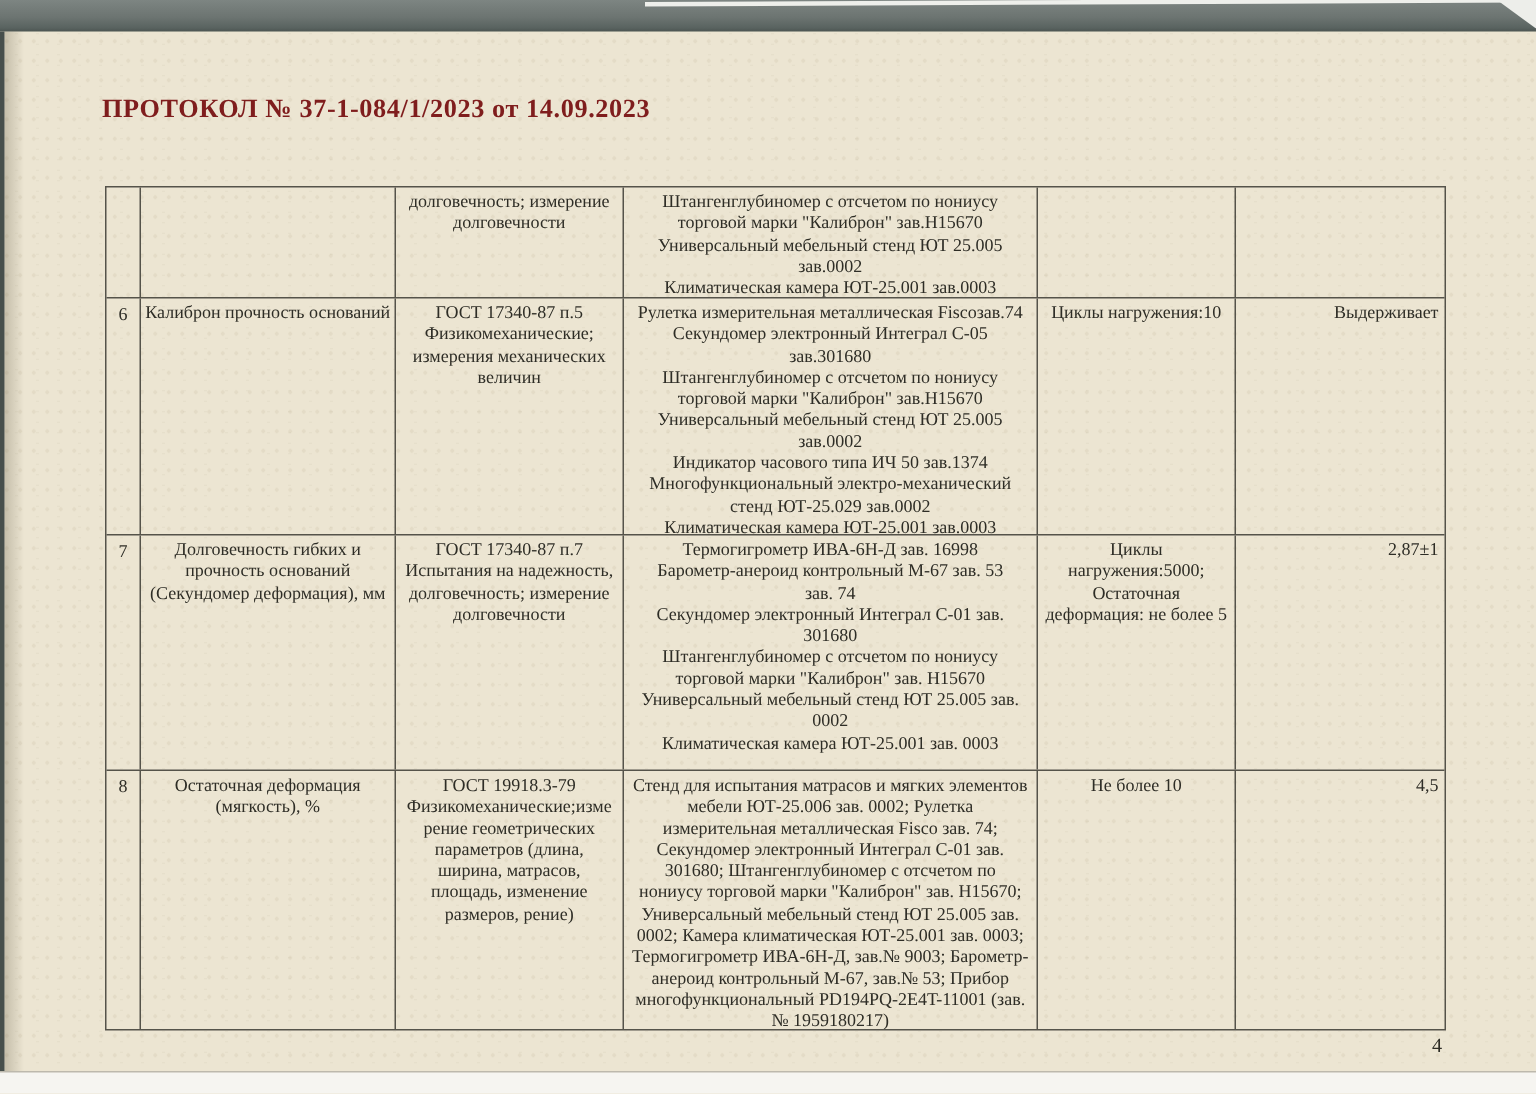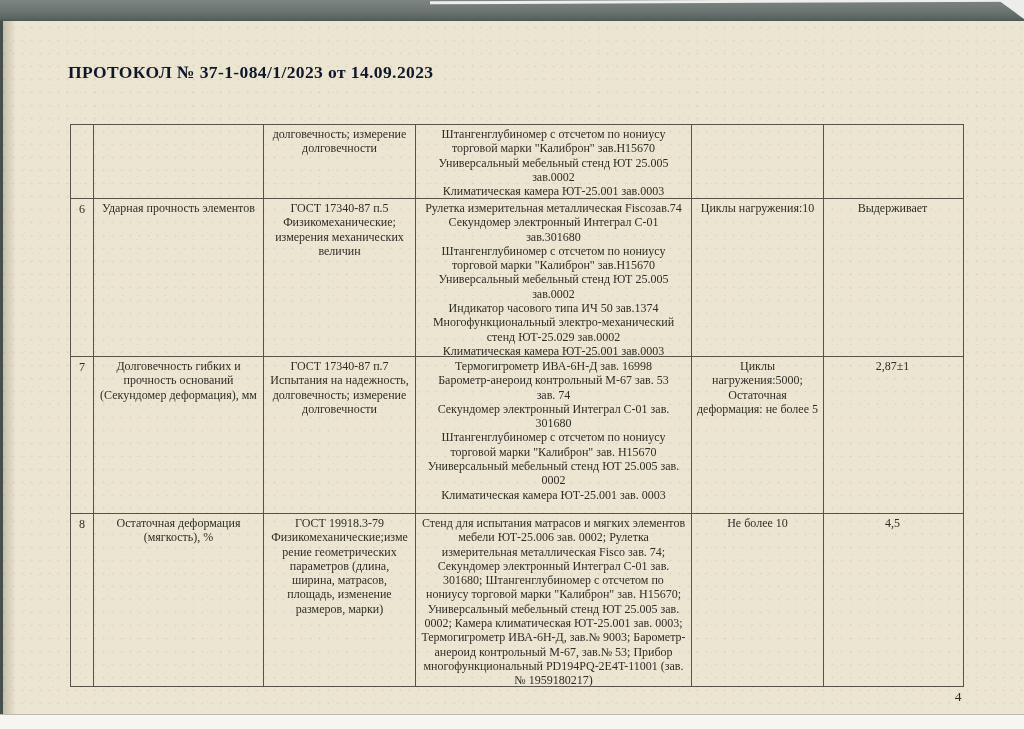--- a/index.html
+++ b/index.html
@@ -43,21 +43,21 @@
     background: #474f4c;
   }
   .scan-strip-bottom {
     position: absolute; left: 0; top: 714px; width: 1024px; height: 15px;
     background: #f6f5f1;
     border-top: 1px solid rgba(120,112,90,0.45);
   }
 
   .doc-title {
     position: absolute; left: 68px; top: 62px;
-    font-size: 17.5px; font-weight: bold; color: #0f172a;
+    font-size: 17.5px; font-weight: bold; color: #7f1d1d;
     letter-spacing: 0.4px;
     white-space: nowrap;
   }
 
   .ptable {
     position: absolute; left: 70px; top: 124px; width: 892px;
     border: 1px solid #55534a;
     color: #2e2d26;
   }
   .trow {
@@ -73,21 +73,21 @@
   .trow:nth-child(4) { height: 172px; }
   .cell {
     border-right: 1px solid #55534a;
     box-sizing: border-box;
     padding: 2px 2px 0 2px;
     text-align: center;
     font-size: 12px;
     line-height: 14.3px;
     overflow: hidden;
   }
-  .cell:last-child { border-right: none; }
+  .cell:last-child { border-right: none; text-align: right; }
   .cell .line { white-space: nowrap; }
   .c-num { padding-top: 3px; }
 
   .page-number {
     position: absolute; left: 948px; top: 689px;
     font-size: 13.5px; color: #2e2d26;
     width: 20px; text-align: center;
   }
 </style>
 </head>
@@ -119,31 +119,31 @@
         <div class="line">Климатическая камера ЮТ-25.001 зав.0003</div>
       </div>
       <div class="cell c-req"></div>
       <div class="cell c-res"></div>
     </div>
     <div class="trow">
       <div class="cell c-num">
         <div class="line">6</div>
       </div>
       <div class="cell c-name">
-        <div class="line">Ударная прочность элементов</div>
+        <div class="line">Калиброн прочность оснований</div>
       </div>
       <div class="cell c-method">
         <div class="line">ГОСТ 17340-87 п.5</div>
         <div class="line">Физикомеханические;</div>
         <div class="line">измерения механических</div>
         <div class="line">величин</div>
       </div>
       <div class="cell c-equip">
         <div class="line">Рулетка измерительная металлическая Fiscoзав.74</div>
-        <div class="line">Секундомер электронный Интеграл С-01</div>
+        <div class="line">Секундомер электронный Интеграл С-05</div>
         <div class="line">зав.301680</div>
         <div class="line">Штангенглубиномер с отсчетом по нониусу</div>
         <div class="line">торговой марки "Калиброн" зав.Н15670</div>
         <div class="line">Универсальный мебельный стенд ЮТ 25.005</div>
         <div class="line">зав.0002</div>
         <div class="line">Индикатор часового типа ИЧ 50 зав.1374</div>
         <div class="line">Многофункциональный электро-механический</div>
         <div class="line">стенд ЮТ-25.029 зав.0002</div>
         <div class="line">Климатическая камера ЮТ-25.001 зав.0003</div>
       </div>
@@ -199,21 +199,21 @@
         <div class="line">Остаточная деформация</div>
         <div class="line">(мягкость), %</div>
       </div>
       <div class="cell c-method">
         <div class="line">ГОСТ 19918.3-79</div>
         <div class="line">Физикомеханические;изме</div>
         <div class="line">рение геометрических</div>
         <div class="line">параметров (длина,</div>
         <div class="line">ширина, матрасов,</div>
         <div class="line">площадь, изменение</div>
-        <div class="line">размеров, марки)</div>
+        <div class="line">размеров, рение)</div>
       </div>
       <div class="cell c-equip">
         <div class="line">Стенд для испытания матрасов и мягких элементов</div>
         <div class="line">мебели  ЮТ-25.006 зав. 0002; Рулетка</div>
         <div class="line">измерительная металлическая Fisco зав. 74;</div>
         <div class="line">Секундомер электронный Интеграл С-01 зав.</div>
         <div class="line">301680; Штангенглубиномер с отсчетом по</div>
         <div class="line">нониусу торговой марки "Калиброн" зав. Н15670;</div>
         <div class="line">Универсальный мебельный стенд ЮТ 25.005 зав.</div>
         <div class="line">0002; Камера климатическая ЮТ-25.001 зав. 0003;</div>

